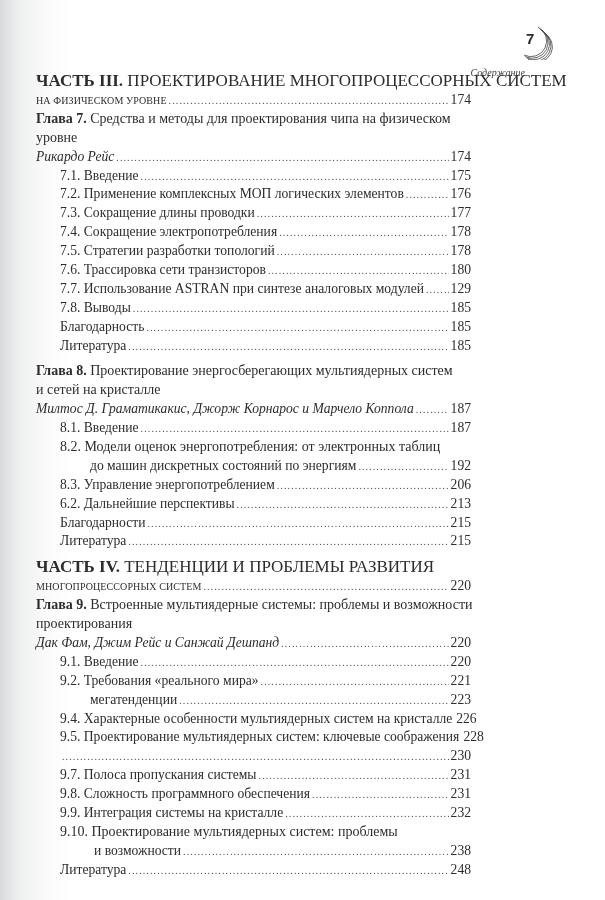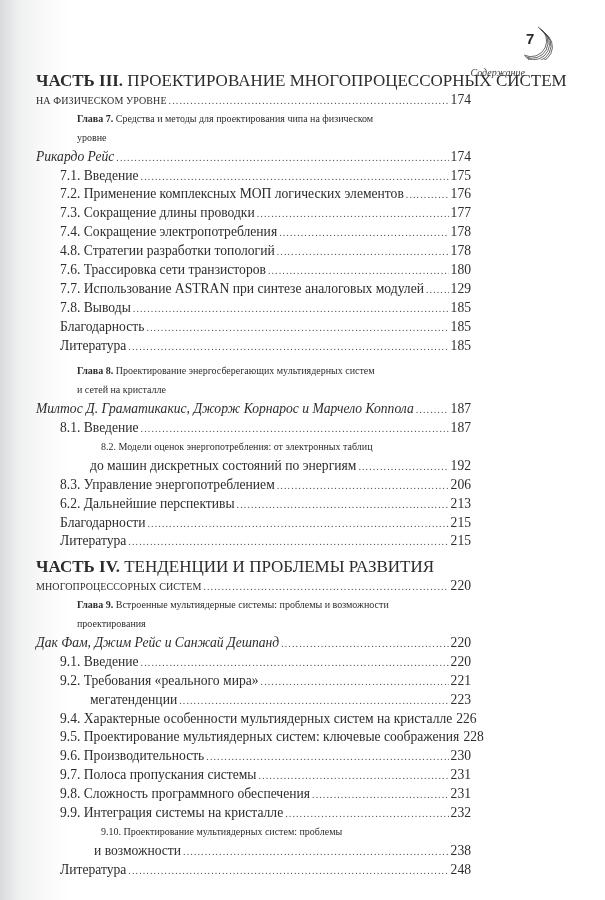--- a/index.html
+++ b/index.html
@@ -37,21 +37,21 @@
   }
   .row .dots::before {
     content: "........................................................................................................................................................................................................";
   }
   .row .p { flex: 0 0 auto; }
   .part .t, .part .cont { font-size: 10px; letter-spacing: 0.1px; }
   .author .t { font-style: italic; }
   .lvl1 { padding-left: 24px; }
   .lvl2 { padding-left: 54px; justify-content: flex-end; }
   .gap { height: 7px; }
-  .line-only { font-size: 10px; line-height: 18.9px; white-space: nowrap; margin-left: 41px; }
+  .line-only { font-size: 14px; line-height: 18.9px; white-space: nowrap; }
   .part-line { font-size: 17px; line-height: 18.9px; white-space: nowrap; }
 </style>
 </head>
 <body>
 
 <div class="page">
 
   <div class="running-head">
     <span class="running-title">Содержание</span>
     <div class="folio">
@@ -104,21 +104,21 @@
         <span class="t">7.3. Сокращение длины проводки</span>
         <span class="dots"></span>
         <span class="p">177</span>
       </div>
     <div class="row lvl1">
         <span class="t">7.4. Сокращение электропотребления</span>
         <span class="dots"></span>
         <span class="p">178</span>
       </div>
     <div class="row lvl1">
-        <span class="t">4.8. Стратегии разработки топологий</span>
+        <span class="t">7.5. Стратегии разработки топологий</span>
         <span class="dots"></span>
         <span class="p">178</span>
       </div>
     <div class="row lvl1">
         <span class="t">7.6. Трассировка сети транзисторов</span>
         <span class="dots"></span>
         <span class="p">180</span>
       </div>
     <div class="row lvl1">
         <span class="t">7.7. Использование ASTRAN при синтезе аналоговых модулей</span>
@@ -226,21 +226,20 @@
         <span class="t">9.4. Характерные особенности мультиядерных систем на кристалле</span>
         <span class="dots"></span>
         <span class="p">226</span>
       </div>
     <div class="row lvl1">
         <span class="t">9.5. Проектирование мультиядерных систем: ключевые соображения</span>
         <span class="dots"></span>
         <span class="p">228</span>
       </div>
     <div class="row lvl1">
-        <span class="t">9.6. Производительность</span>
         <span class="dots"></span>
         <span class="p">230</span>
       </div>
     <div class="row lvl1">
         <span class="t">9.7. Полоса пропускания системы</span>
         <span class="dots"></span>
         <span class="p">231</span>
       </div>
     <div class="row lvl1">
         <span class="t">9.8. Сложность программного обеспечения</span>

